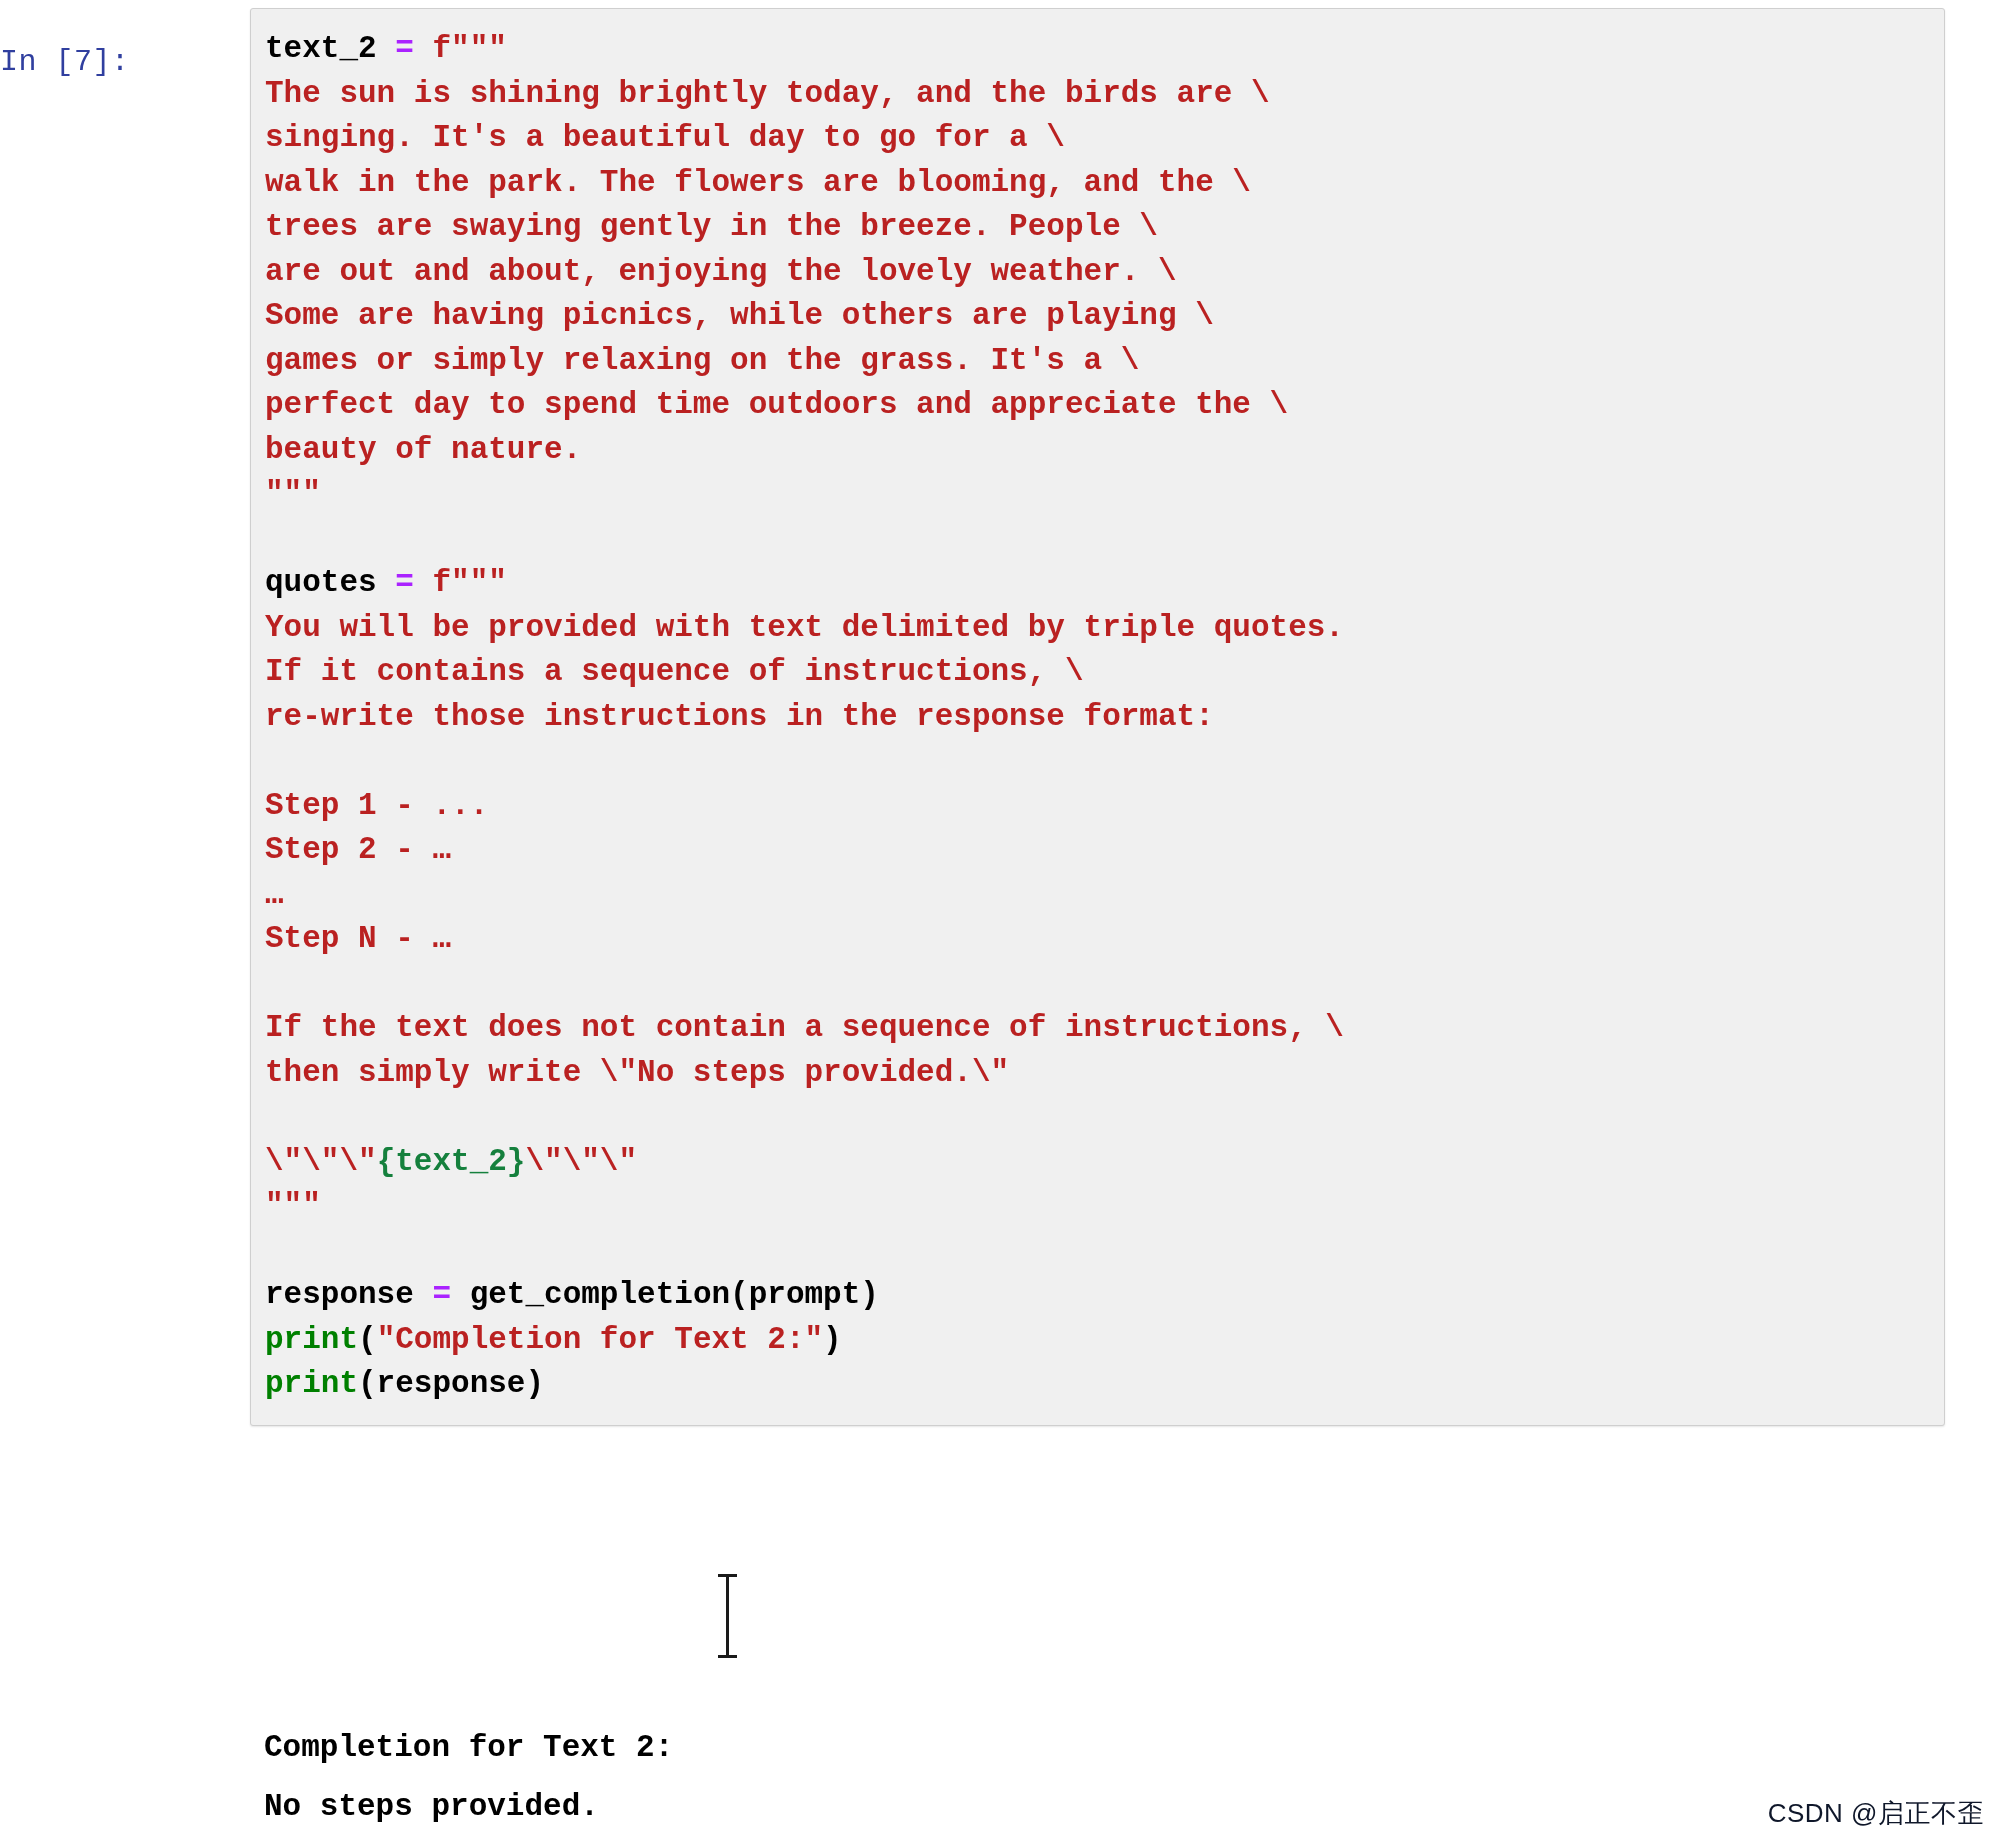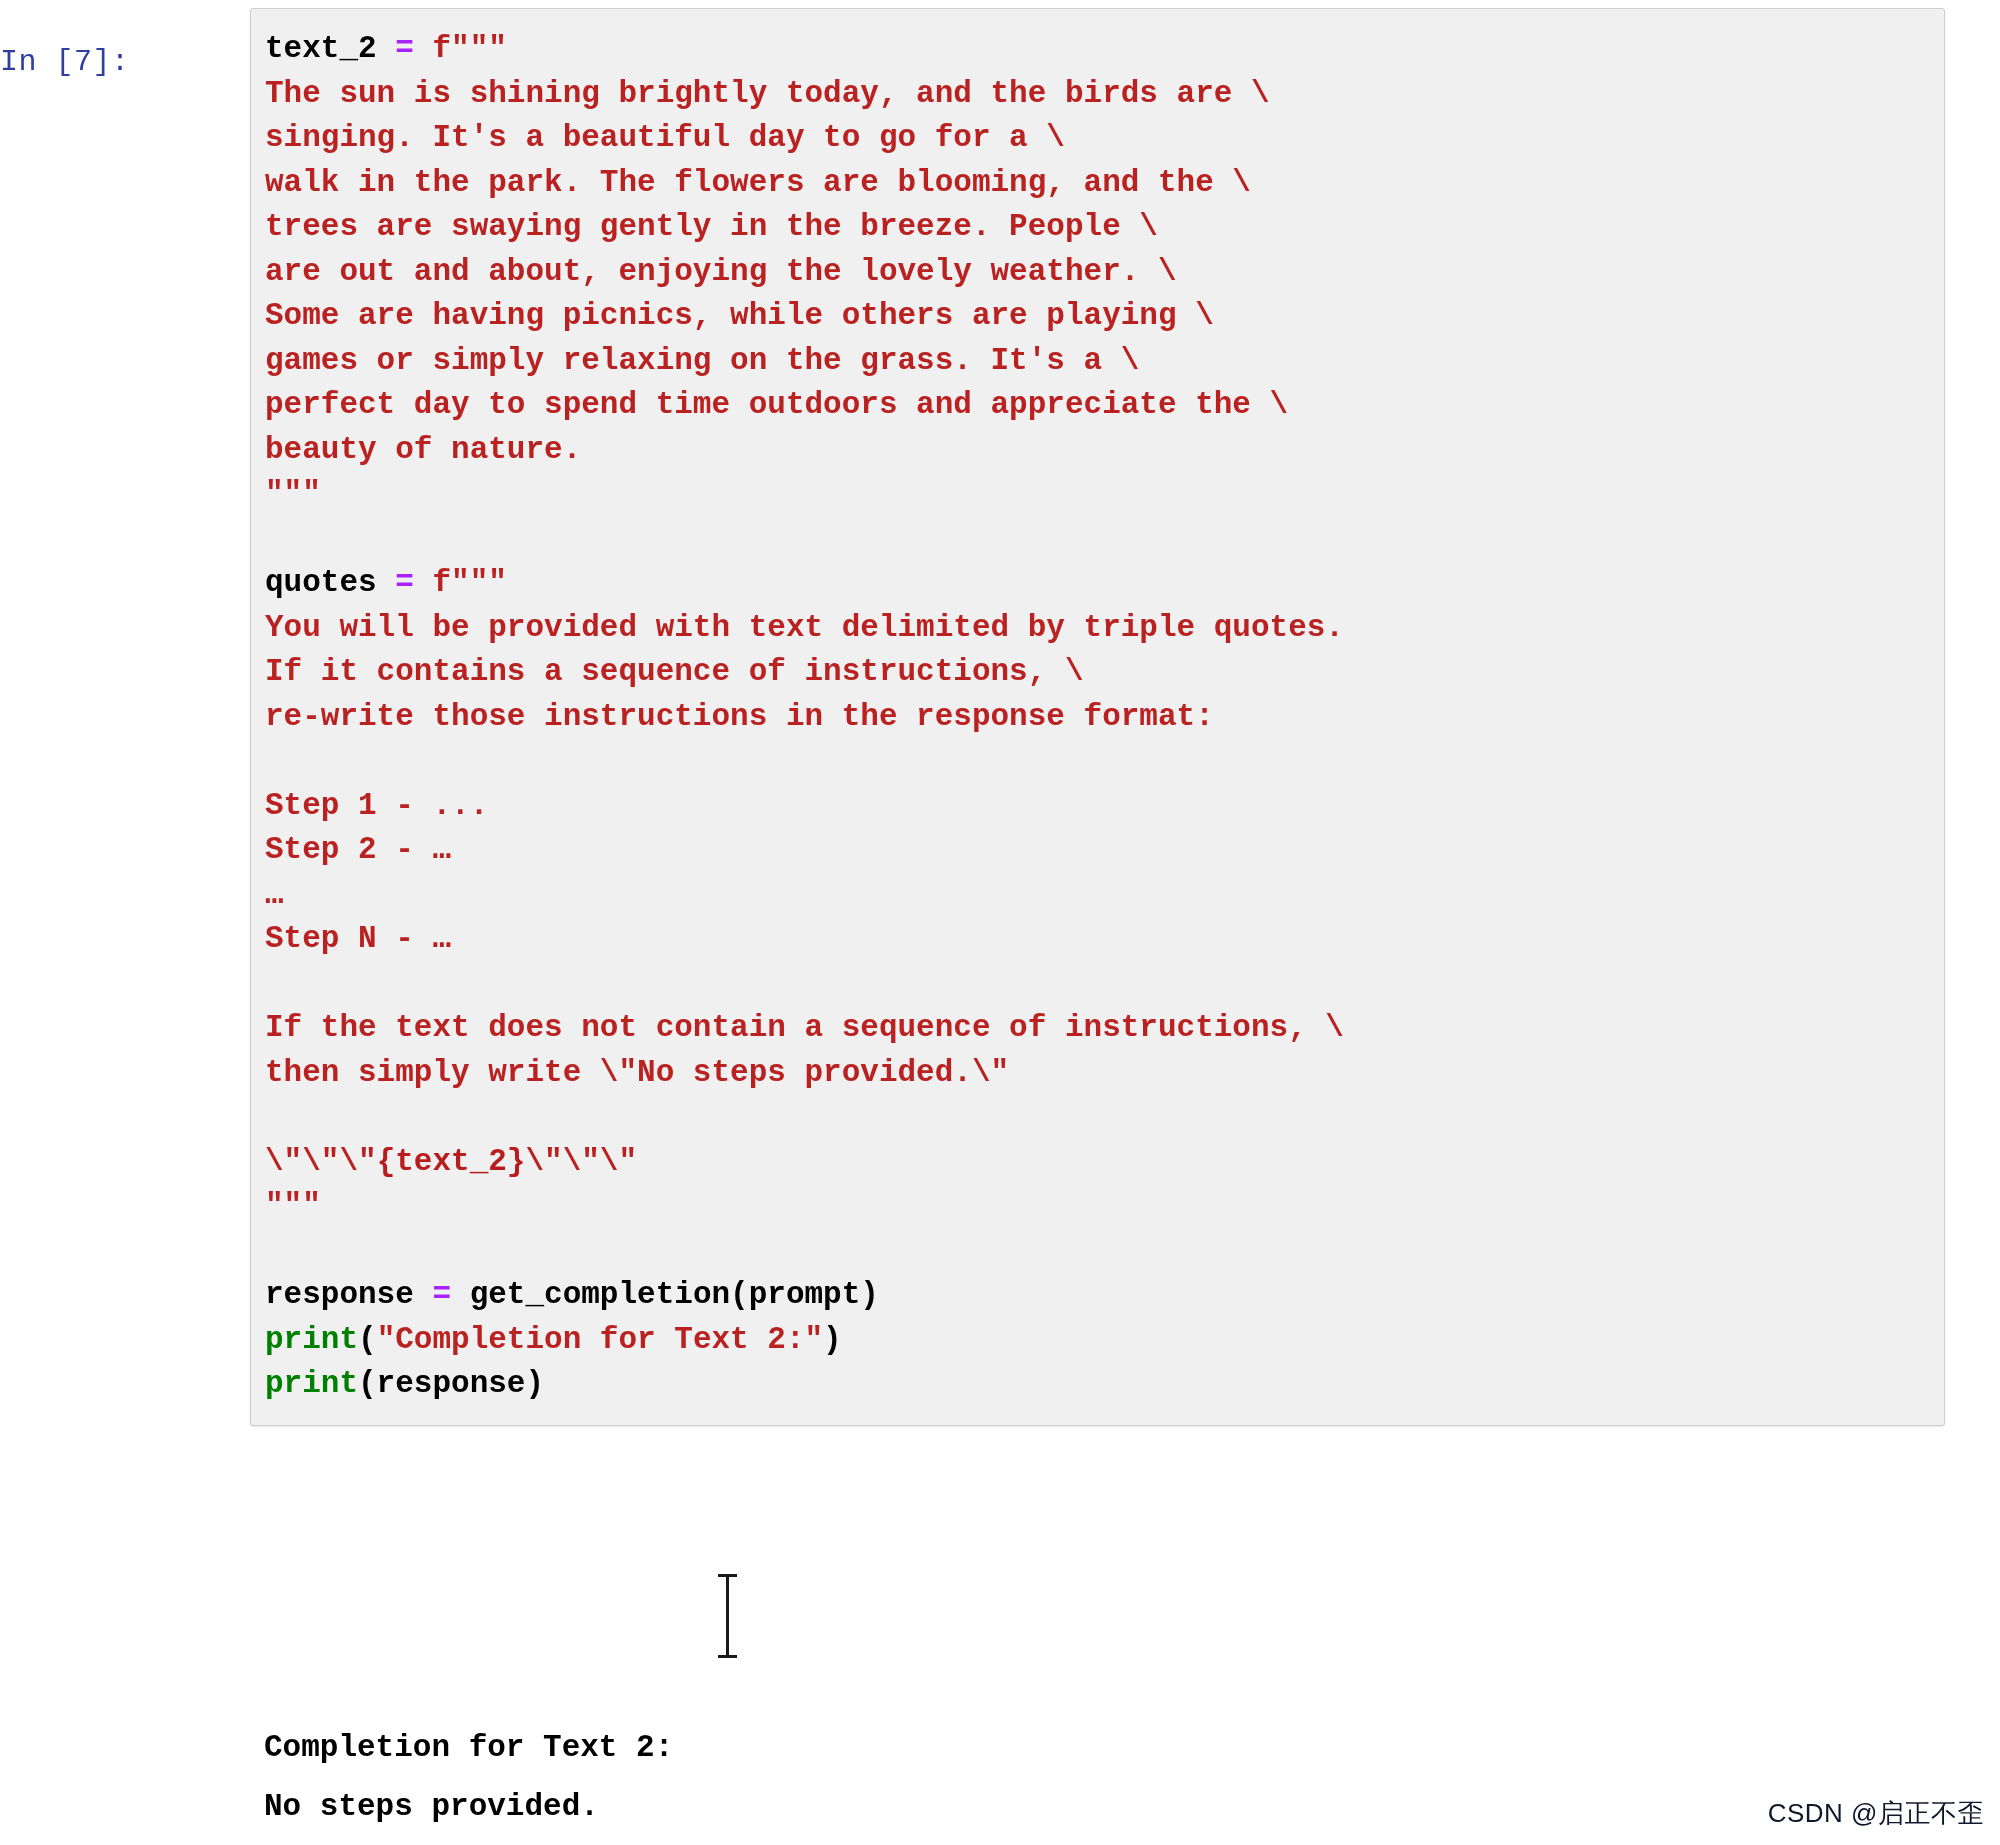--- a/index.html
+++ b/index.html
@@ -68,21 +68,21 @@
     color: #000000;
     letter-spacing: 0px;
     font-weight: bold;
   }
 
   
   .tok-name   { color: #000000; text-align: center; }
   .tok-op     { color: #aa22ff; font-weight: bold; }
   .tok-str    { color: #ba2121; }
   .tok-esc    { color: #ba2121; }
-  .tok-interp { color: #b91c1c; text-align: center; }
+  .tok-interp { color: #15803d; text-align: center; }
   .tok-builtin{ color: #008000; font-weight: bold; }
   .tok-punct  { color: #000000; }
 
   
   .output-row {
     position: absolute;
     left: 0;
     top: 1718px;
     width: 2000px;
     display: flex;

